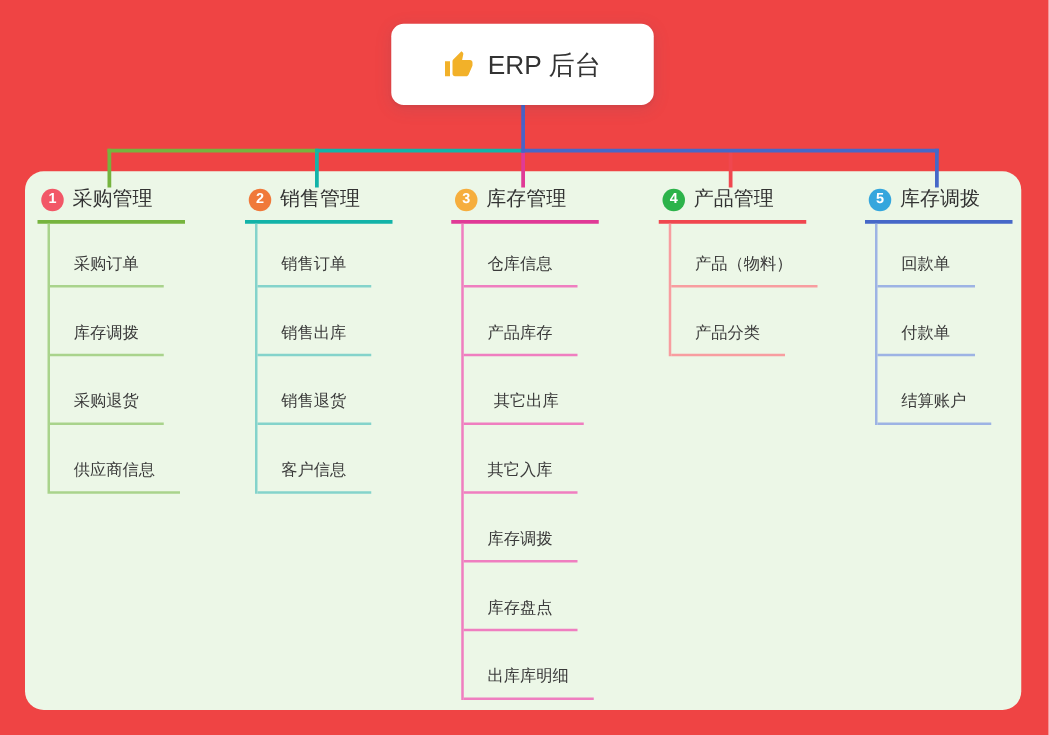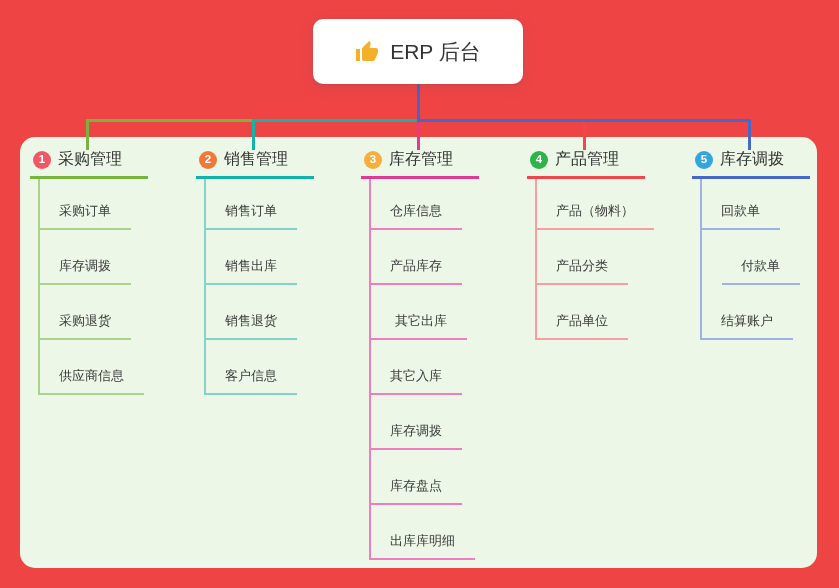--- a/index.html
+++ b/index.html
@@ -109,28 +109,27 @@
         </div>
       </div>
       <div class="branch" style="left: 527px;">
         <div class="branch-header" style="border-bottom-color: rgb(240, 71, 79);">
           <span class="badge" style="background: rgb(44, 179, 74);">4</span>
           <span class="branch-label">产品管理</span>
         </div>
         <div class="children" style="border-left-color: rgb(248, 157, 160);">
           <div class="child" style="border-bottom-color: rgb(248, 157, 160);">产品（物料）</div>
           <div class="child" style="border-bottom-color: rgb(248, 157, 160);">产品分类</div>
-          <div class="child" style="border-bottom-color: rgb(248, 157, 160);">产品单位</div>
         </div>
       </div>
       <div class="branch" style="left: 692px;">
         <div class="branch-header" style="border-bottom-color: rgb(70, 104, 200);">
           <span class="badge" style="background: rgb(53, 166, 221);">5</span>
           <span class="branch-label">库存调拨</span>
         </div>
         <div class="children" style="border-left-color: rgb(157, 179, 228); text-align: right;">
           <div class="child" style="border-bottom-color: rgb(157, 179, 228);">回款单</div>
-          <div class="child" style="border-bottom-color: rgb(157, 179, 228); margin-left: 20px;">付款单</div>
+          <div class="child" style="border-bottom-color: rgb(157, 179, 228);">付款单</div>
           <div class="child" style="border-bottom-color: rgb(157, 179, 228);">结算账户</div>
         </div>
       </div>
     </div>
 </div>
 
 </body></html>

